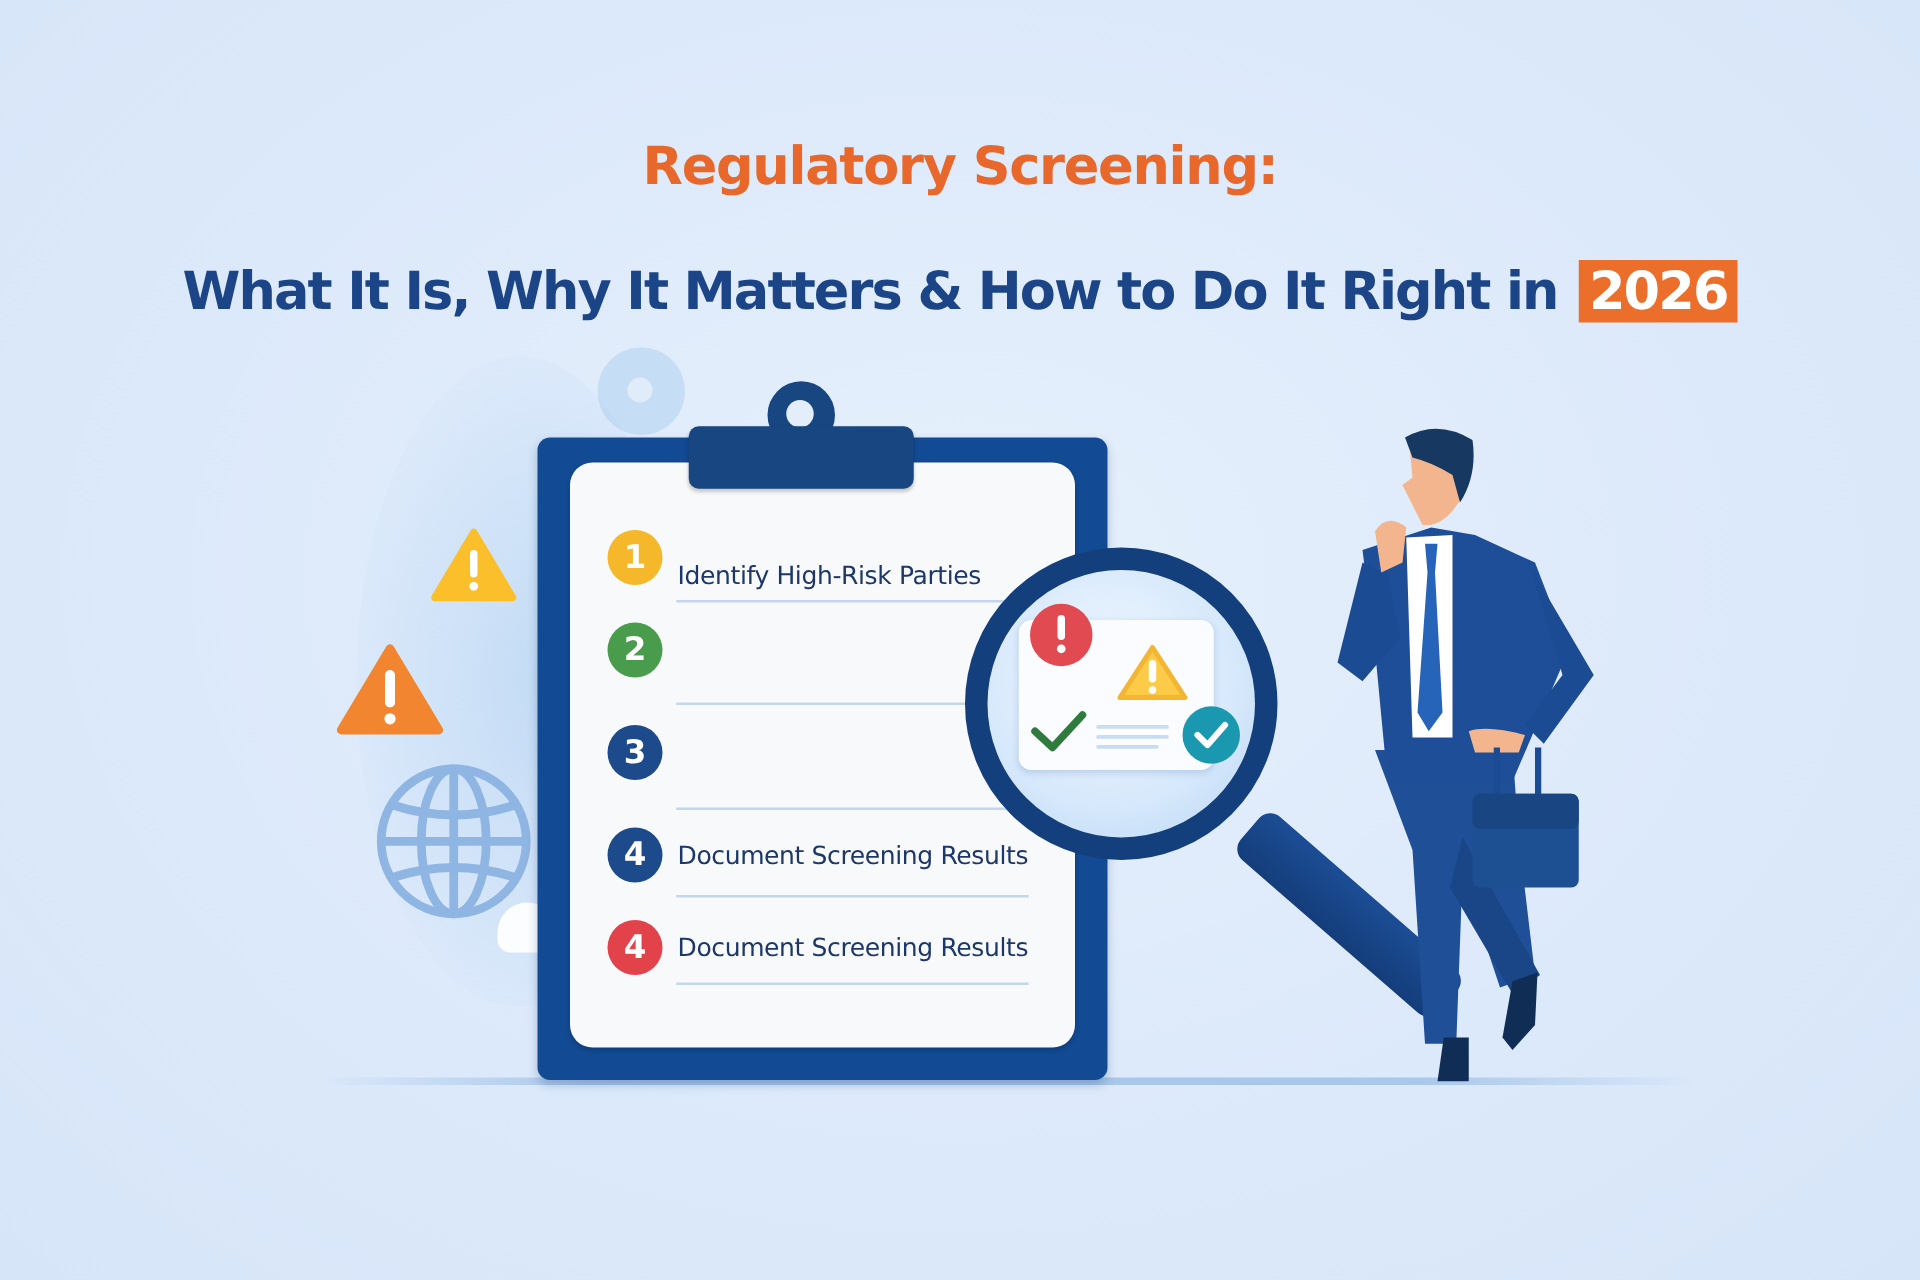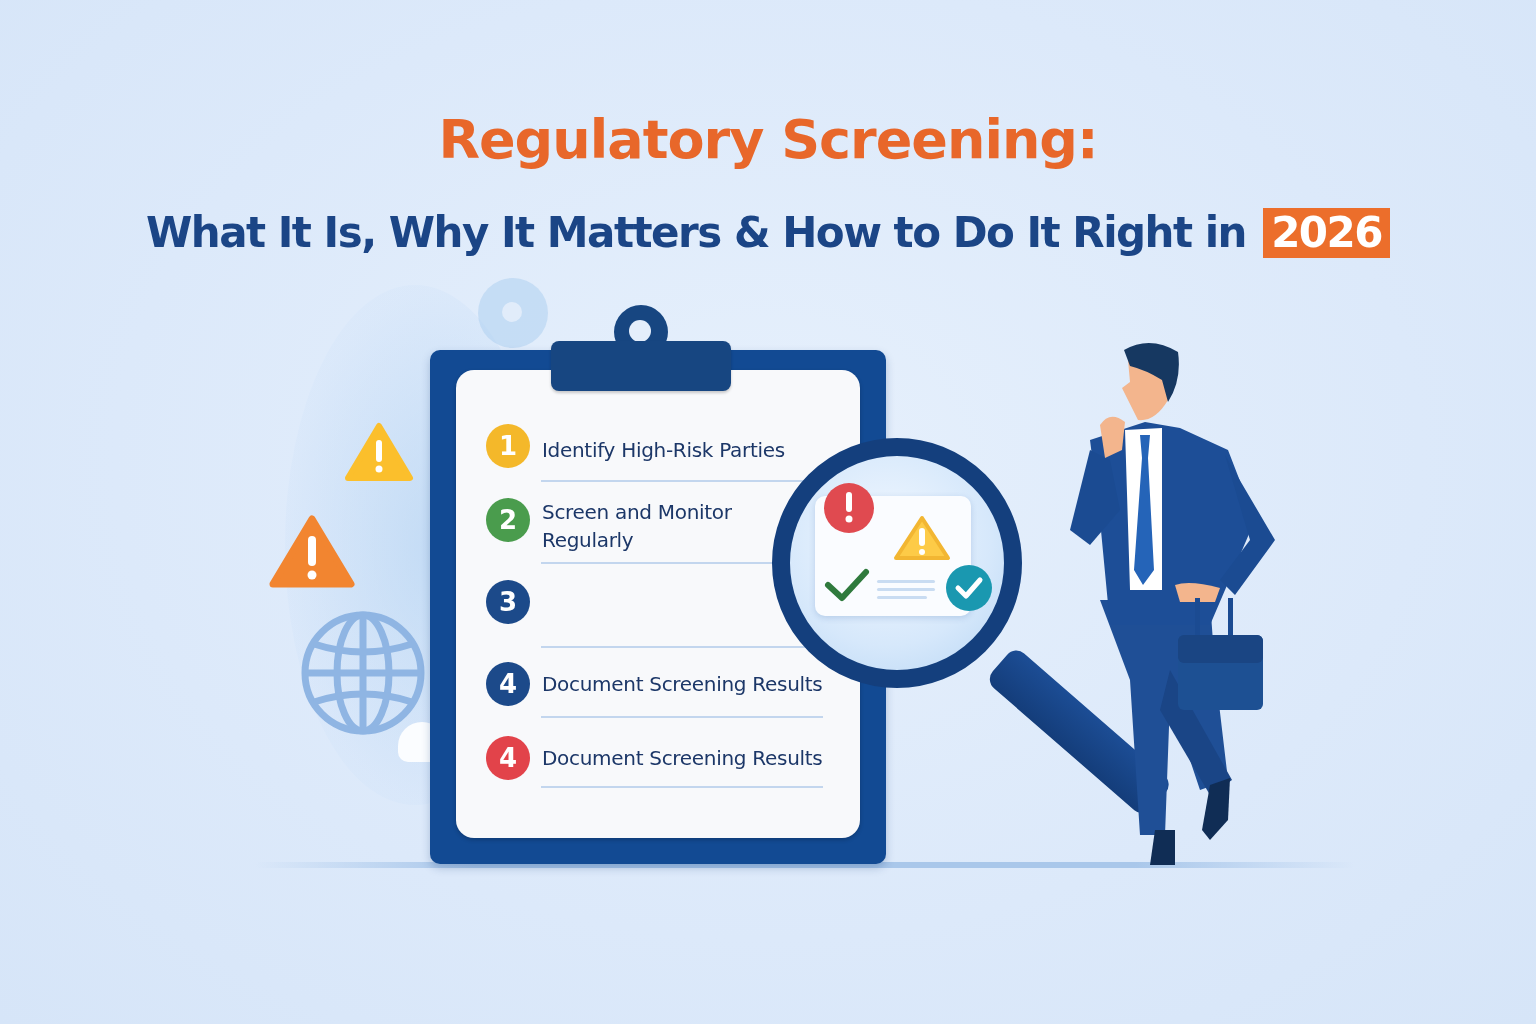--- a/index.html
+++ b/index.html
@@ -5,21 +5,21 @@
   * { box-sizing: border-box; margin: 0; padding: 0; }
   html, body { width: 1536px; height: 1024px; overflow: hidden; }
   body {
     background: radial-gradient(ellipse at 50% 45%, #e6f0fc 0%, #dce9fa 60%, #d6e5f8 100%);
     font-family: "DejaVu Sans", "Liberation Sans", sans-serif;
     position: relative;
   }
   .title {
     position: absolute; left: 0; top: 108px; width: 1536px;
     text-align: center; color: #e8672a;
-    font-size: 54px; font-weight: bold; letter-spacing: -1px;
+    font-size: 42px; font-weight: bold; letter-spacing: -1px;
   }
   .subtitle {
     position: absolute; left: 0; top: 208px; width: 1536px;
     text-align: center; color: #1b4586;
     font-size: 42px; font-weight: bold; letter-spacing: -1.5px;
   }
   .year {
     display: inline-block; background: #ec6e2b; color: #ffffff;
     padding: 0 8px; margin-left: 4px; line-height: 50px;
   }
@@ -140,27 +140,25 @@
 
 <div class="clipboard">
   <div class="paper"></div>
 </div>
 <div class="clip-ring"></div>
 <div class="clip-bar"></div>
 
 <div class="steps">
   <div class="step" style="top:4px">
     <div class="badge" style="background:#f4b82a">1</div>
-    <div class="step-text" style="margin-top:12px">Identify High-Risk Parties</div>
+    <div class="step-text" style="margin-top:22px">Identify High-Risk Parties</div>
   </div>
   <div class="divider" style="top:60px"></div>
   <div class="step" style="top:78px">
     <div class="badge" style="background:#4a9c4d">2</div>
-    <div class="step-text">Screen and Monitor
-Regularly</div>
   </div>
   <div class="divider" style="top:142px"></div>
   <div class="step" style="top:160px">
     <div class="badge" style="background:#1c4a8a">3</div>
   </div>
   <div class="divider" style="top:226px"></div>
   <div class="step" style="top:242px">
     <div class="badge" style="background:#1c4a8a">4</div>
     <div class="step-text" style="margin-top:8px">Document Screening Results</div>
   </div>

